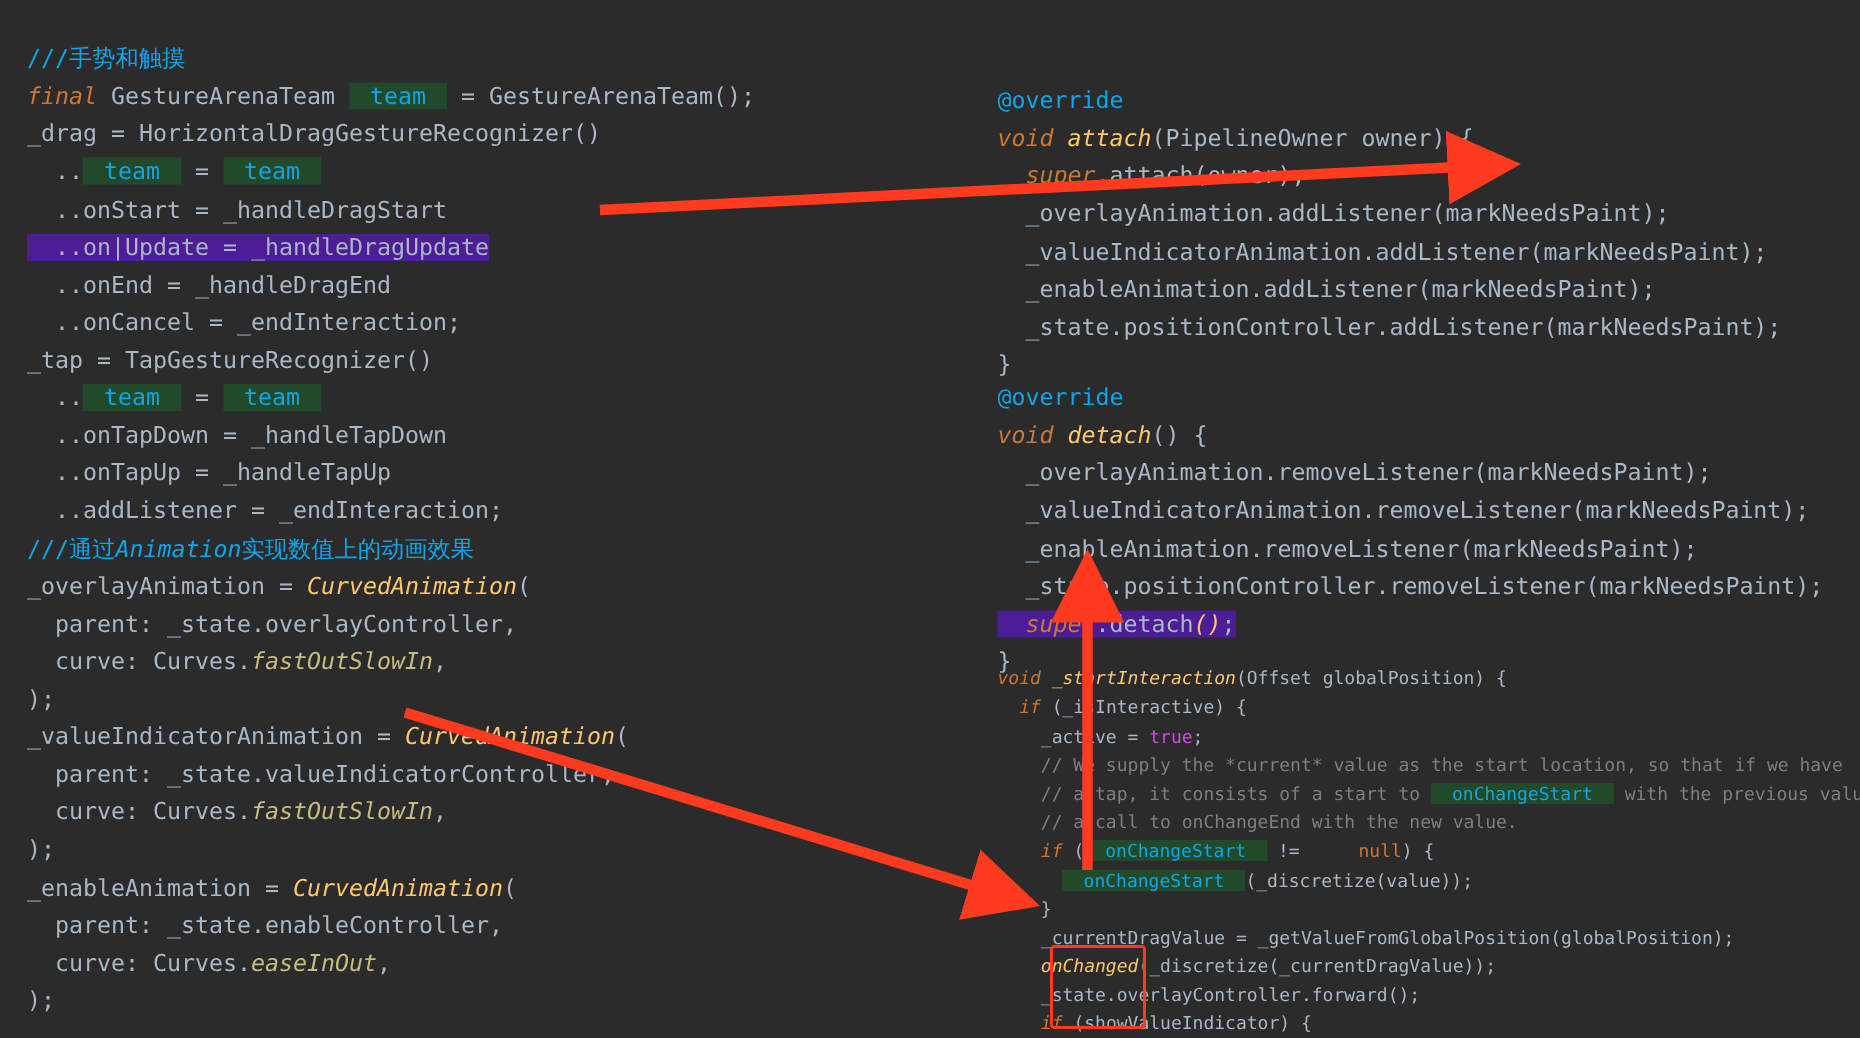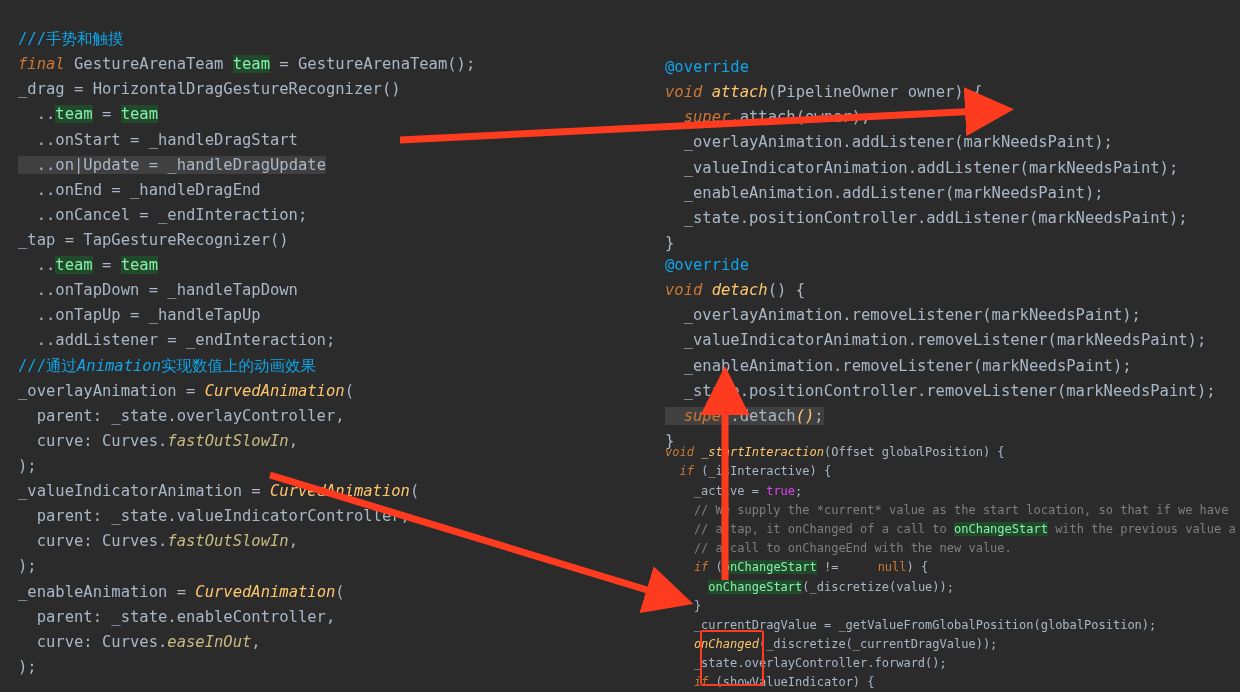--- a/index.html
+++ b/index.html
@@ -19,22 +19,22 @@
   .right-mid { left: 665px; top: 228px; }
   .right-bottom { left: 665px; top: 424px; font-size: 12px; line-height: 1.6; }
   .c-comment { color: #7f7f7f; }
   .c-keyword { color: #cc7832; font-style: italic; }
   .c-func    { color: #ffc66d; font-style: italic; }
   .c-static  { color: #c7bb80; font-style: italic; }
   .c-anno    { color: #0ea5e9; }
   .c-default { color: #a9b7c6; }
   .c-null    { color: #cc7832; margin-left: 32px; }
   .c-bool    { color: #d946ef; }
-  .hl-box    { background: #214a2a; color: #86efac; padding: 0 0; }
-  .hl-line   { background: #404040; margin-top: 48px; } 
+  .hl-box    { background: #214a2a; color: #0ea5e9; padding: 0 14px; }
+  .hl-line   { background: #4c1d95; margin-top: 48px; } 
   .c-commentgreen { color: #0ea5e9; }
 
   
   .overlay-svg {
     position: absolute;
     left: 0; top: 0;
     width: 1240px; height: 692px;
     pointer-events: none;
   }
   .red-rect {
@@ -96,21 +96,21 @@
 <span class="c-default">  _state.positionController.removeListener(markNeedsPaint);</span>
 <span class="hl-line"><span class="c-keyword">  super</span><span class="c-default">.detach</span><span class="c-func">()</span><span class="c-default">;</span></span>
 <span class="c-default">}</span>
 </div>
 
 <div class="editor-area right-bottom">
 <span class="c-keyword">void</span><span class="c-func"> _startInteraction</span><span class="c-default">(Offset globalPosition) {</span>
 <span class="c-keyword">  if</span><span class="c-default"> (_isInteractive) {</span>
 <span class="c-default">    _active = </span><span class="c-bool">true</span><span class="c-default">;</span>
 <span class="c-comment">    // We supply the *current* value as the start location, so that if we have</span>
-<span class="c-comment">    // a tap, it onChanged of a call to </span><span class="hl-box">onChangeStart</span><span class="c-comment"> with the previous value a</span>
+<span class="c-comment">    // a tap, it consists of a start to </span><span class="hl-box">onChangeStart</span><span class="c-comment"> with the previous value a</span>
 <span class="c-comment">    // a call to onChangeEnd with the new value.</span>
 <span class="c-keyword">    if</span><span class="c-default"> (</span><span class="hl-box">onChangeStart</span><span class="c-default"> != </span><span class="c-null">null</span><span class="c-default">) {</span>
 <span class="c-default">      </span><span class="hl-box">onChangeStart</span><span class="c-default">(_discretize(value));</span>
 <span class="c-default">    }</span>
 <span class="c-default">    _currentDragValue = _getValueFromGlobalPosition(globalPosition);</span>
 <span class="c-func">    onChanged</span><span class="c-default">(_discretize(_currentDragValue));</span>
 <span class="c-default">    _state.overlayController.forward();</span>
 <span class="c-keyword">    if</span><span class="c-default"> (showValueIndicator) {</span>
 
 

